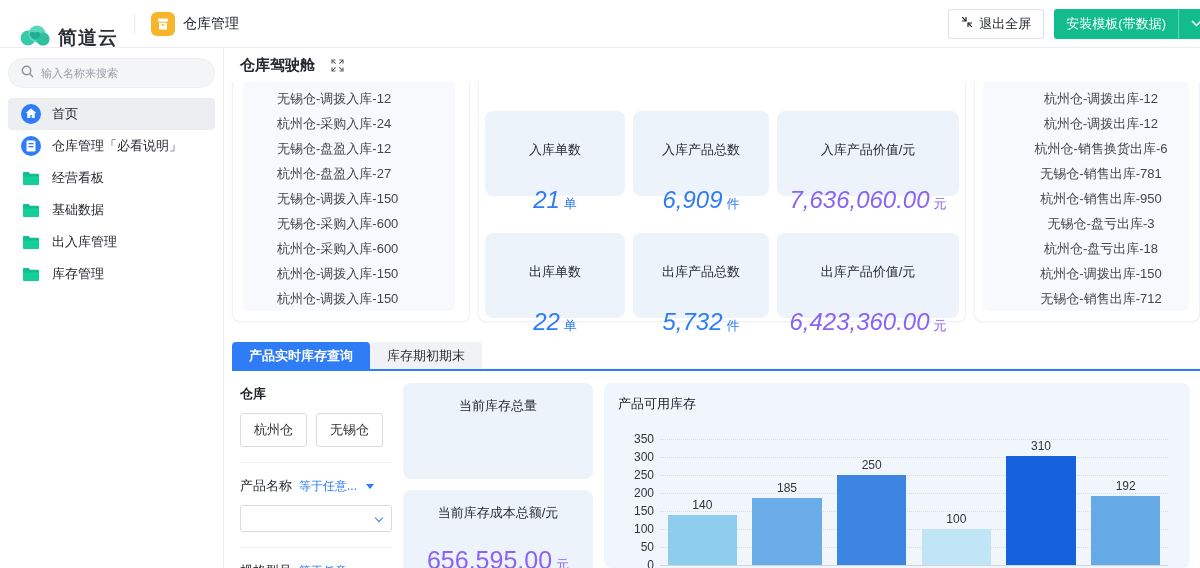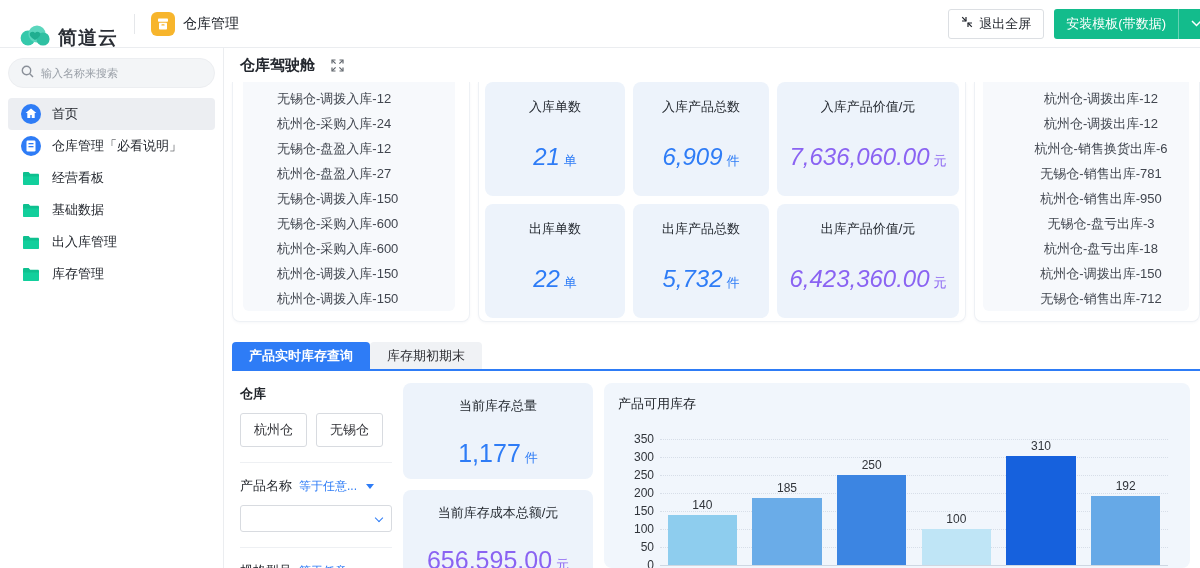--- a/index.html
+++ b/index.html
@@ -39,21 +39,21 @@
   .expand-icon { display:flex; align-items:center; cursor:pointer; }
 
   
   .dash { flex:1; min-height:0; overflow:hidden; padding-left:8px; display:flex; flex-direction:column; }
   .cards-row { height:240px; flex:none; display:flex; gap:8px; }
   .panel-card { background:#fff; border:1px solid #eef1f5; border-top:none; border-radius:0 0 8px 8px; box-shadow:0 1px 3px rgba(30,50,90,.04); }
   .list-card { width:238px; flex:none; display:flex; flex-direction:column; padding:0 14px 10px 10px; overflow:hidden; }
   .list-inner { flex:1; background:#f7f9fc; border-radius:0 0 6px 6px; display:flex; flex-direction:column; justify-content:space-around; padding:4px 0 4px 34px; overflow:hidden; }
   .list-row { font-size:13px; color:#41464f; white-space:nowrap; line-height:25px; }
   .kpi-card { flex:0 0 488px; display:grid; grid-template-columns:140px 136px 1fr; grid-template-rows:114px 114px; gap:8px; padding:0 6px 4px 6px; }
-  .kpi-tile { background:#edf3fb; border-radius:8px; text-align:center; padding-top:16px; }
+  .kpi-tile { background:#edf3fb; border-radius:8px; text-align:center; padding-top:30px;margin-top:29px; }
   .kpi-label { font-size:13px; color:#252a31; }
   .kpi-value { margin-top:27px; font-weight:500; white-space:nowrap; }
   .kpi-num { font-size:24px;font-style:italic; }
   .kpi-unit { font-size:13px; margin-left:4px; }
   .list-card.right { flex:1; min-width:0; padding:0 10px 10px 8px;text-align:center; }
   .list-card.right .list-inner { padding-left:30px; }
 
   
   .bottom { margin-top:20px; flex:1; min-height:0; display:flex; flex-direction:column; }
   .tabs { display:flex; }
@@ -319,21 +319,20 @@
                 <span>规格型号</span>
                 <span class="cond-op">等于任意...</span>
                 <span class="tri-down"></span>
               </div>
 
             </div>
 
             <div class="stat-col" id="stat-col">
                 <div class="stat-card">
                   <div class="stat-label">当前库存总量</div>
-                  <div class="stat-value" style="color: rgb(46, 124, 246);"><span class="stat-num">1,177</span><span class="stat-unit">件</span></div>
                 </div>
                 <div class="stat-card grow">
                   <div class="stat-label">当前库存成本总额/元</div>
                   <div class="stat-value" style="color: rgb(138, 99, 242);"><span class="stat-num">656,595.00</span><span class="stat-unit">元</span></div>
                 </div>
               </div>
 
             <div class="chart-panel">
               <div class="chart-title">产品可用库存</div>
               <div class="chart">

